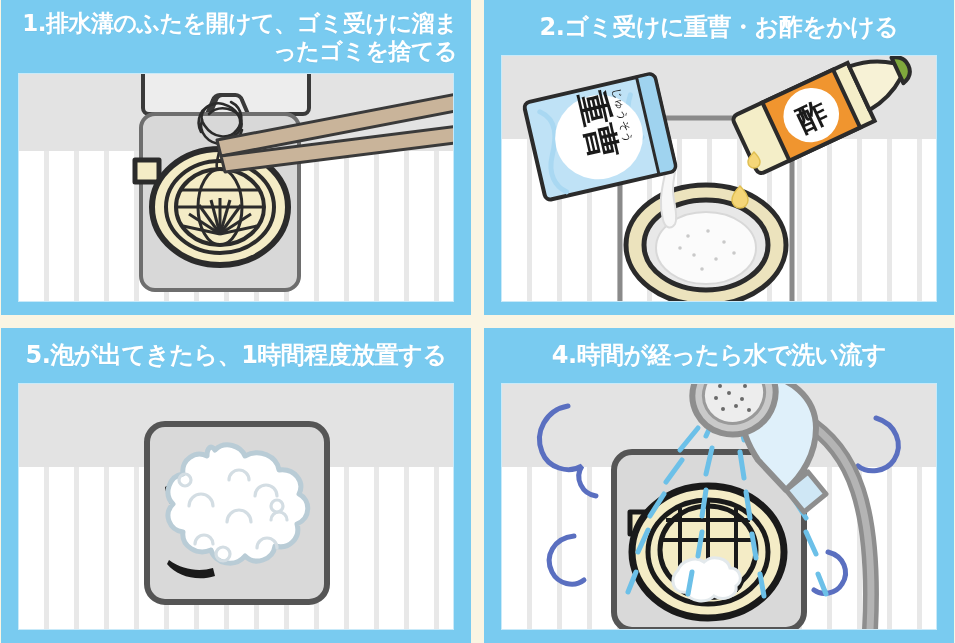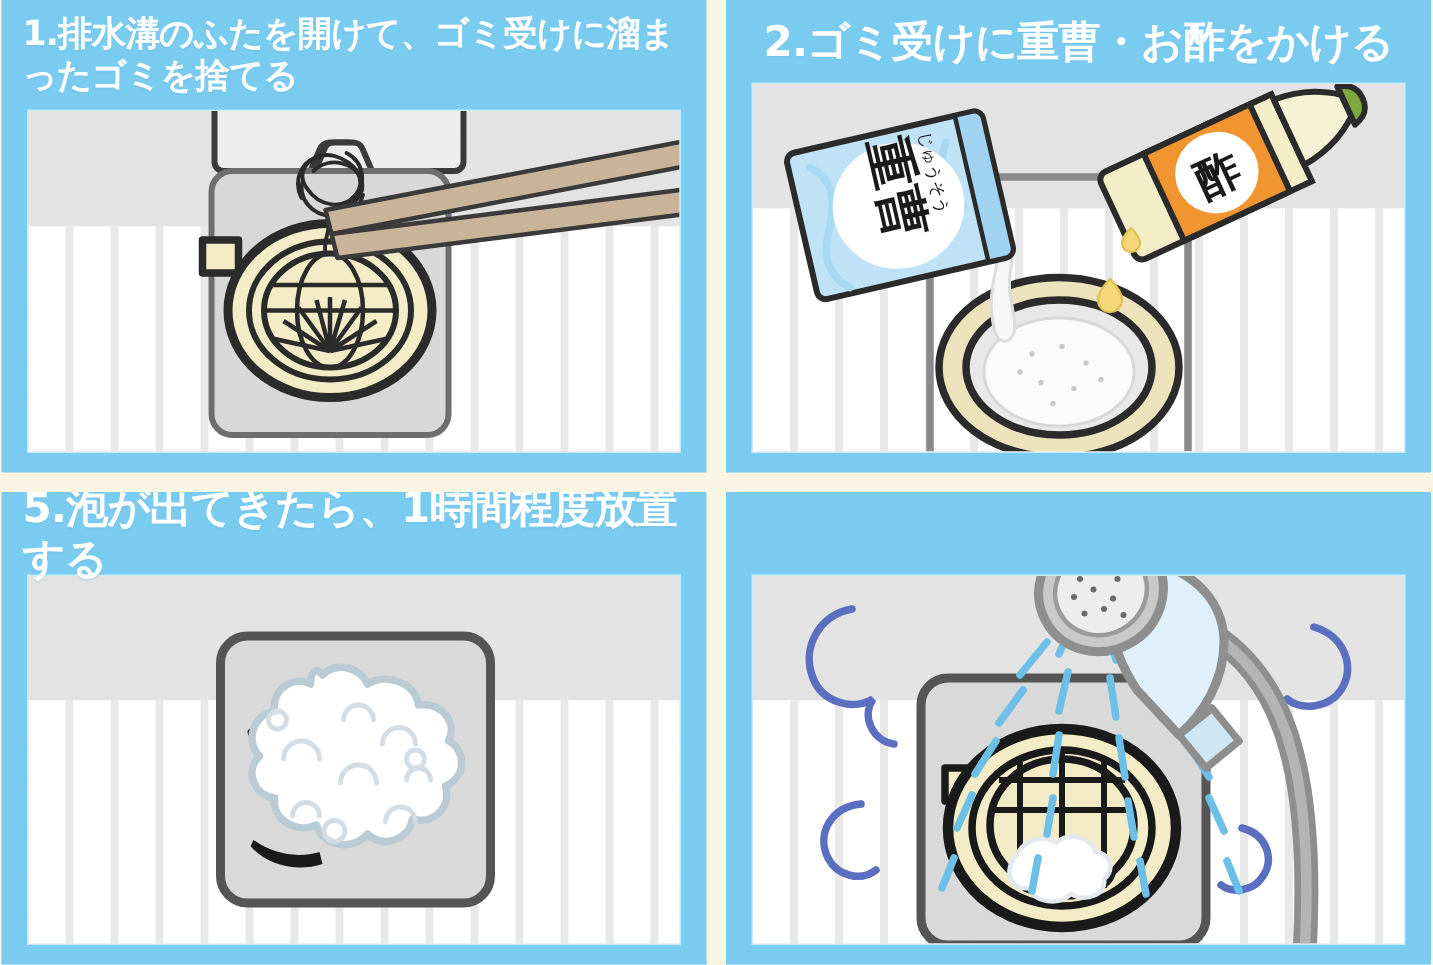--- a/index.html
+++ b/index.html
@@ -20,32 +20,32 @@
   }
   .panel{
     position:relative;
     background:#79cbf0;
     overflow:hidden;
   }
   .panel-title{
     position:absolute;left:0;right:0;top:0;
     height:74px;
     display:flex;align-items:center;justify-content:center;
-    text-align:left;
+    text-align:right;
     color:#ffffff;
     font-weight:bold;
     font-size:23px;
     line-height:1.22;
     letter-spacing:-0.5px;
     padding:0 14px;
     box-sizing:border-box;
     z-index:6;
     text-shadow:0 1px 0 rgba(120,180,210,.25);
   }
-  .panel.short .panel-title{height:56px;font-size:28px;}
+  .panel.short .panel-title{height:56px;font-size:24px;}
   .stage{
     position:absolute;
     left:18px;right:18px;bottom:14px;
     top:74px;
     background:#e4e4e4;
     overflow:hidden;
     box-shadow:0 0 0 1px rgba(255,255,255,.6);
   }
   .panel.short .stage{top:56px;}
   
@@ -226,20 +226,21 @@
               <circle cx="204" cy="170" r="7"></circle>
             </g>
           </g>
           <path d="M150 176 c14 10 30 12 44 8 l2 8 c-18 6 -38 0 -48 -12z" fill="#1a1a1a"></path>
         </svg>
       </div>
     </div>
   </div>
 
   <div class="panel short">
+    <div class="panel-title">4.時間が経ったら水で洗い流す</div>
     <div class="stage">
       <div class="wall-top"></div>
       <div class="tiles"></div>
       <div class="svgwrap">
         <svg viewBox="0 0 434 245" preserveAspectRatio="none">
 
           <g fill="none" stroke="#5a6fc0" stroke-width="5" stroke-linecap="round">
             <path d="M66 22 c-22 4 -34 26 -26 46 c6 16 26 22 40 14 c-8 12 0 28 14 30"></path>
             <path d="M374 34 c20 6 28 26 18 42 c-8 12 -26 14 -36 6"></path>
             <path d="M72 152 c-20 2 -30 20 -22 36 c6 12 22 16 32 8"></path>

